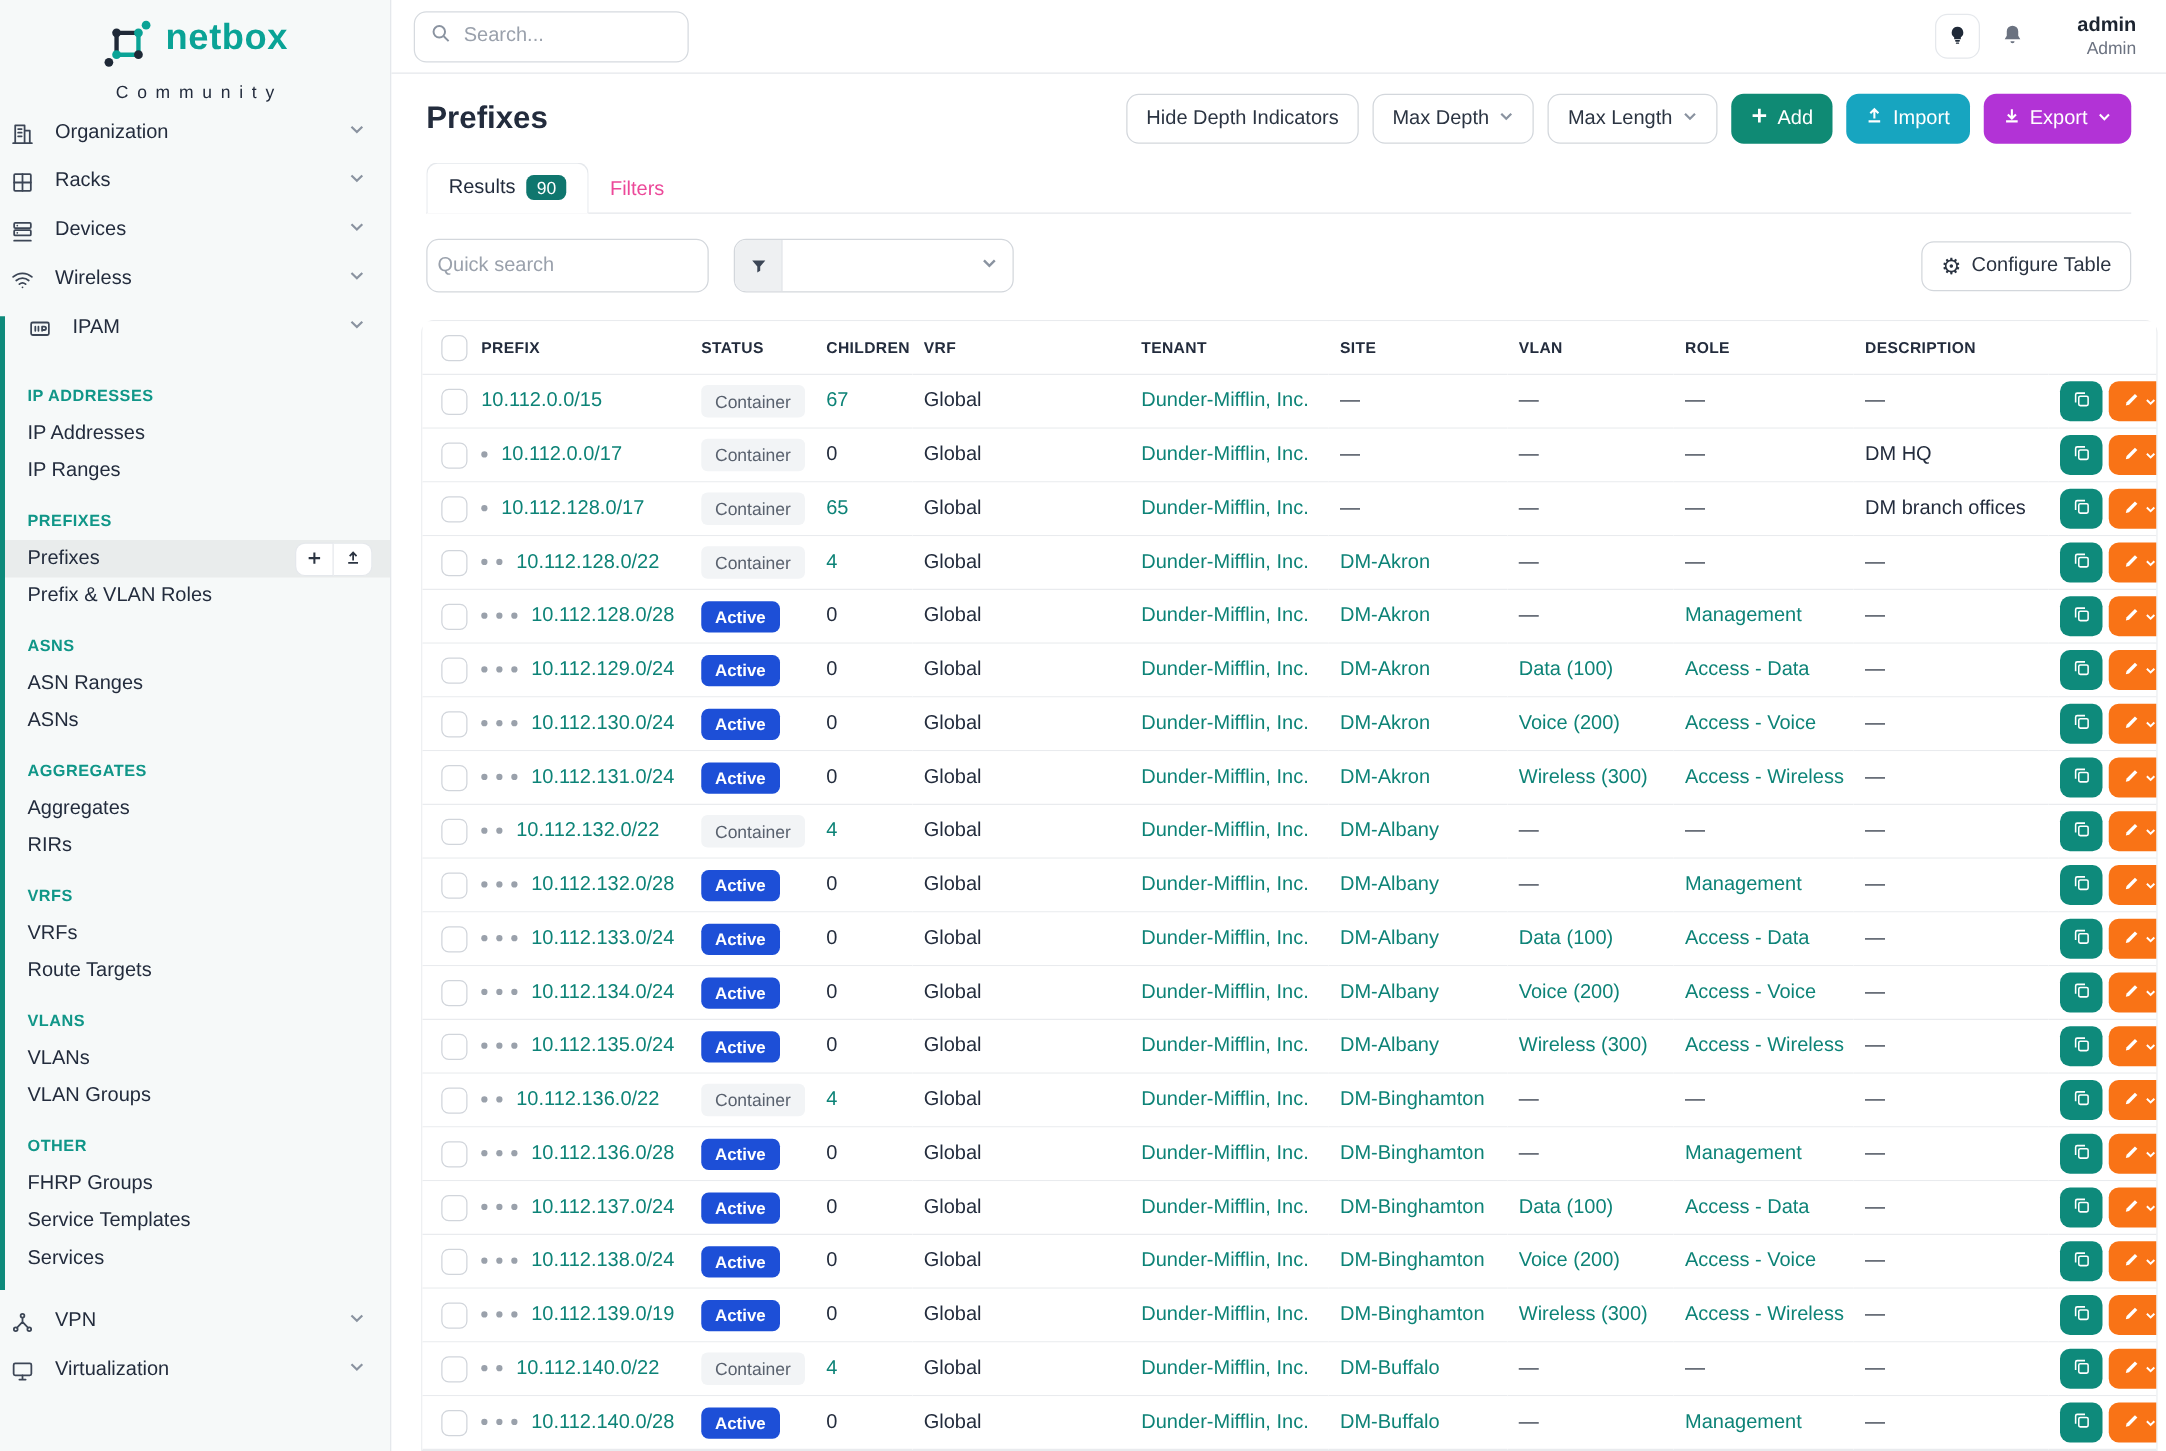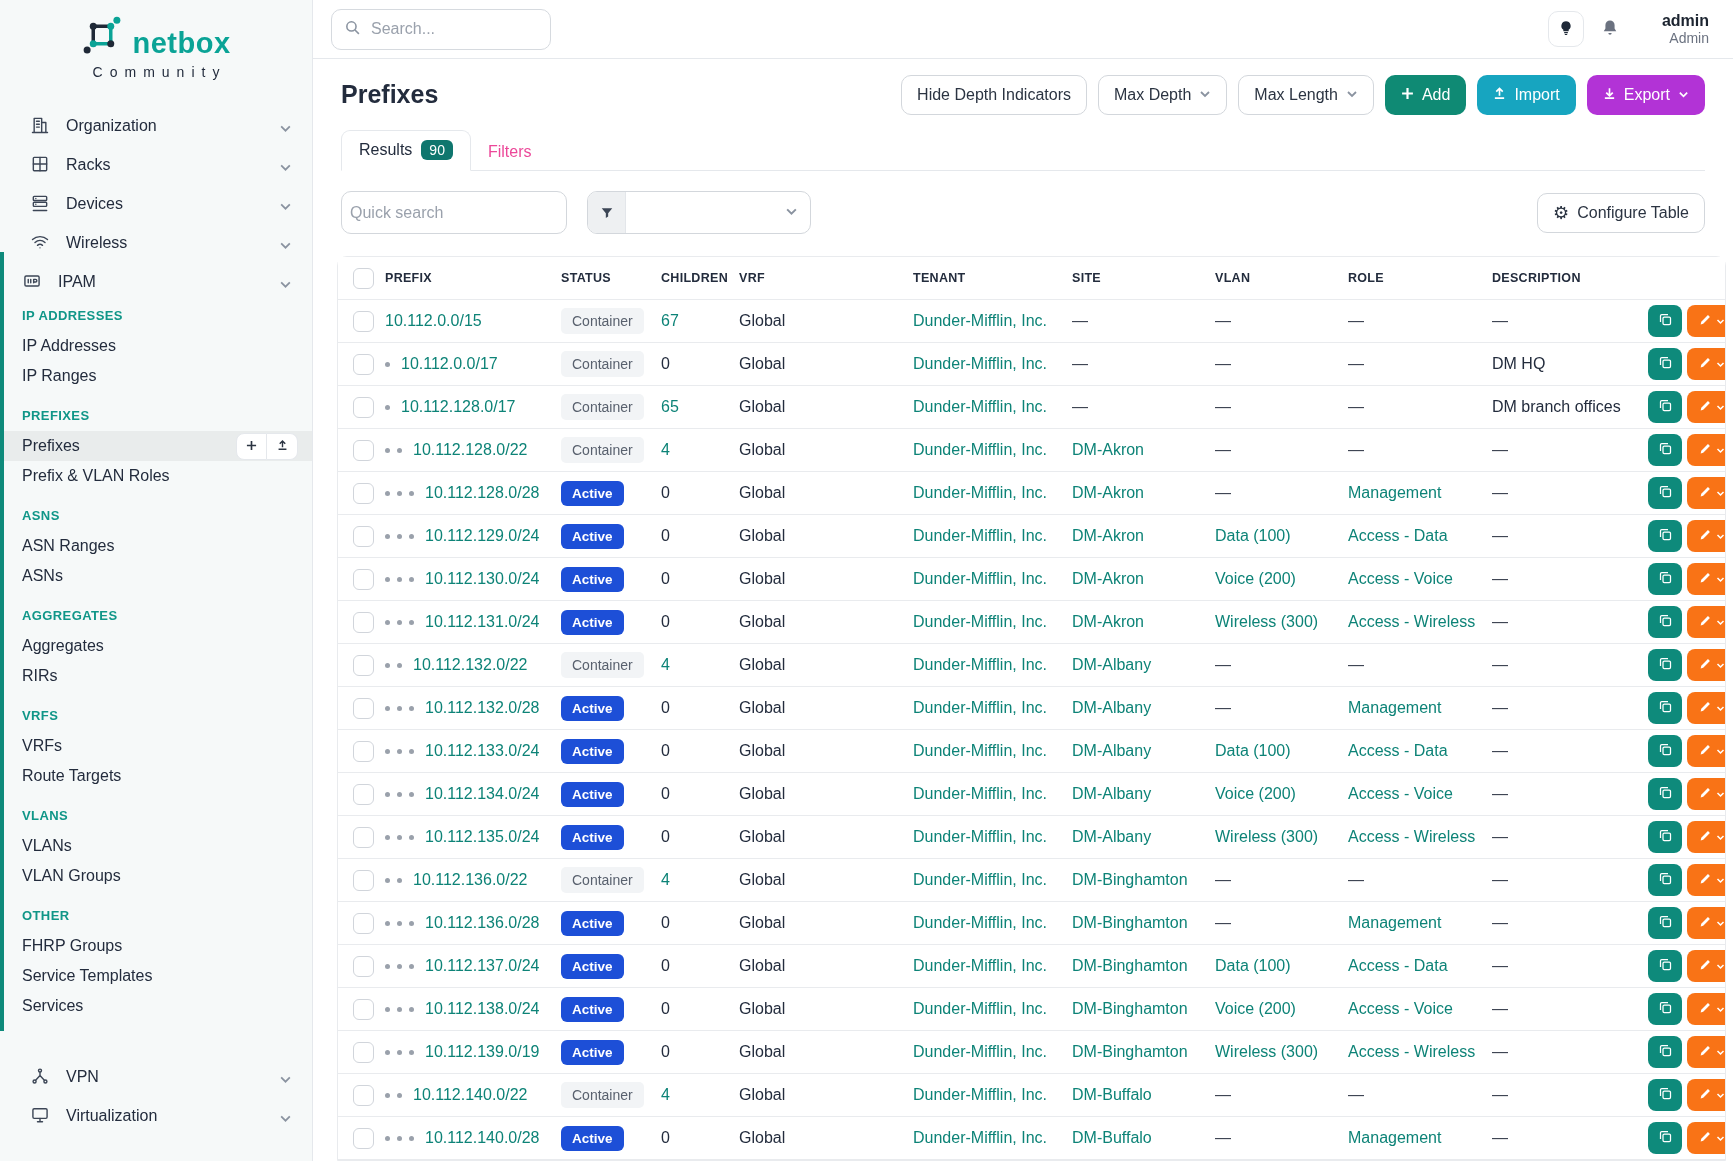--- a/index.html
+++ b/index.html
@@ -10,26 +10,26 @@
   }
   .app { display:flex; width:100%; height:100%; }
 
   
   .sidebar {
     width:313px; min-width:313px; height:100%;
     background:var(--sidebarBg); border-right:1px solid var(--border);
     overflow:hidden;
   }
   .brand { text-align:center; padding-top:14px; }
-  .brand-row { display:flex; align-items:flex-end; justify-content:center; gap:9px; }
+  .brand-row { display:flex; align-items:flex-start; justify-content:center; gap:9px; }
   .brand-name { font-size:29px; font-weight:700; color:var(--logoTeal); letter-spacing:.5px; }
   .brand-sub { margin-top:4px; font-size:14px; letter-spacing:7px; color:var(--ink); font-weight:500; padding-left:7px;}
   nav.menu { margin-top:16px; }
   .mitem {
-    display:flex; align-items:flex-end; height:39px; padding:0 20px 0 30px;
+    display:flex; align-items:flex-start; height:39px; padding:0 20px 0 8px;
     font-size:16px; color:var(--ink); cursor:pointer;
   }
   .micon { width:20px; height:20px; margin-right:16px; color:#3c4656; display:flex; align-items:center; }
   .micon svg { width:20px; height:20px; }
   .mlabel { flex:1; }
   .chev { color:#8a93a0; display:flex; }
   .ipam-block { border-left:4px solid var(--teal); }
   .ipam-block .mitem { padding-left:18px; }
   .submenu { padding-bottom:10px; }
   .sec-header {

